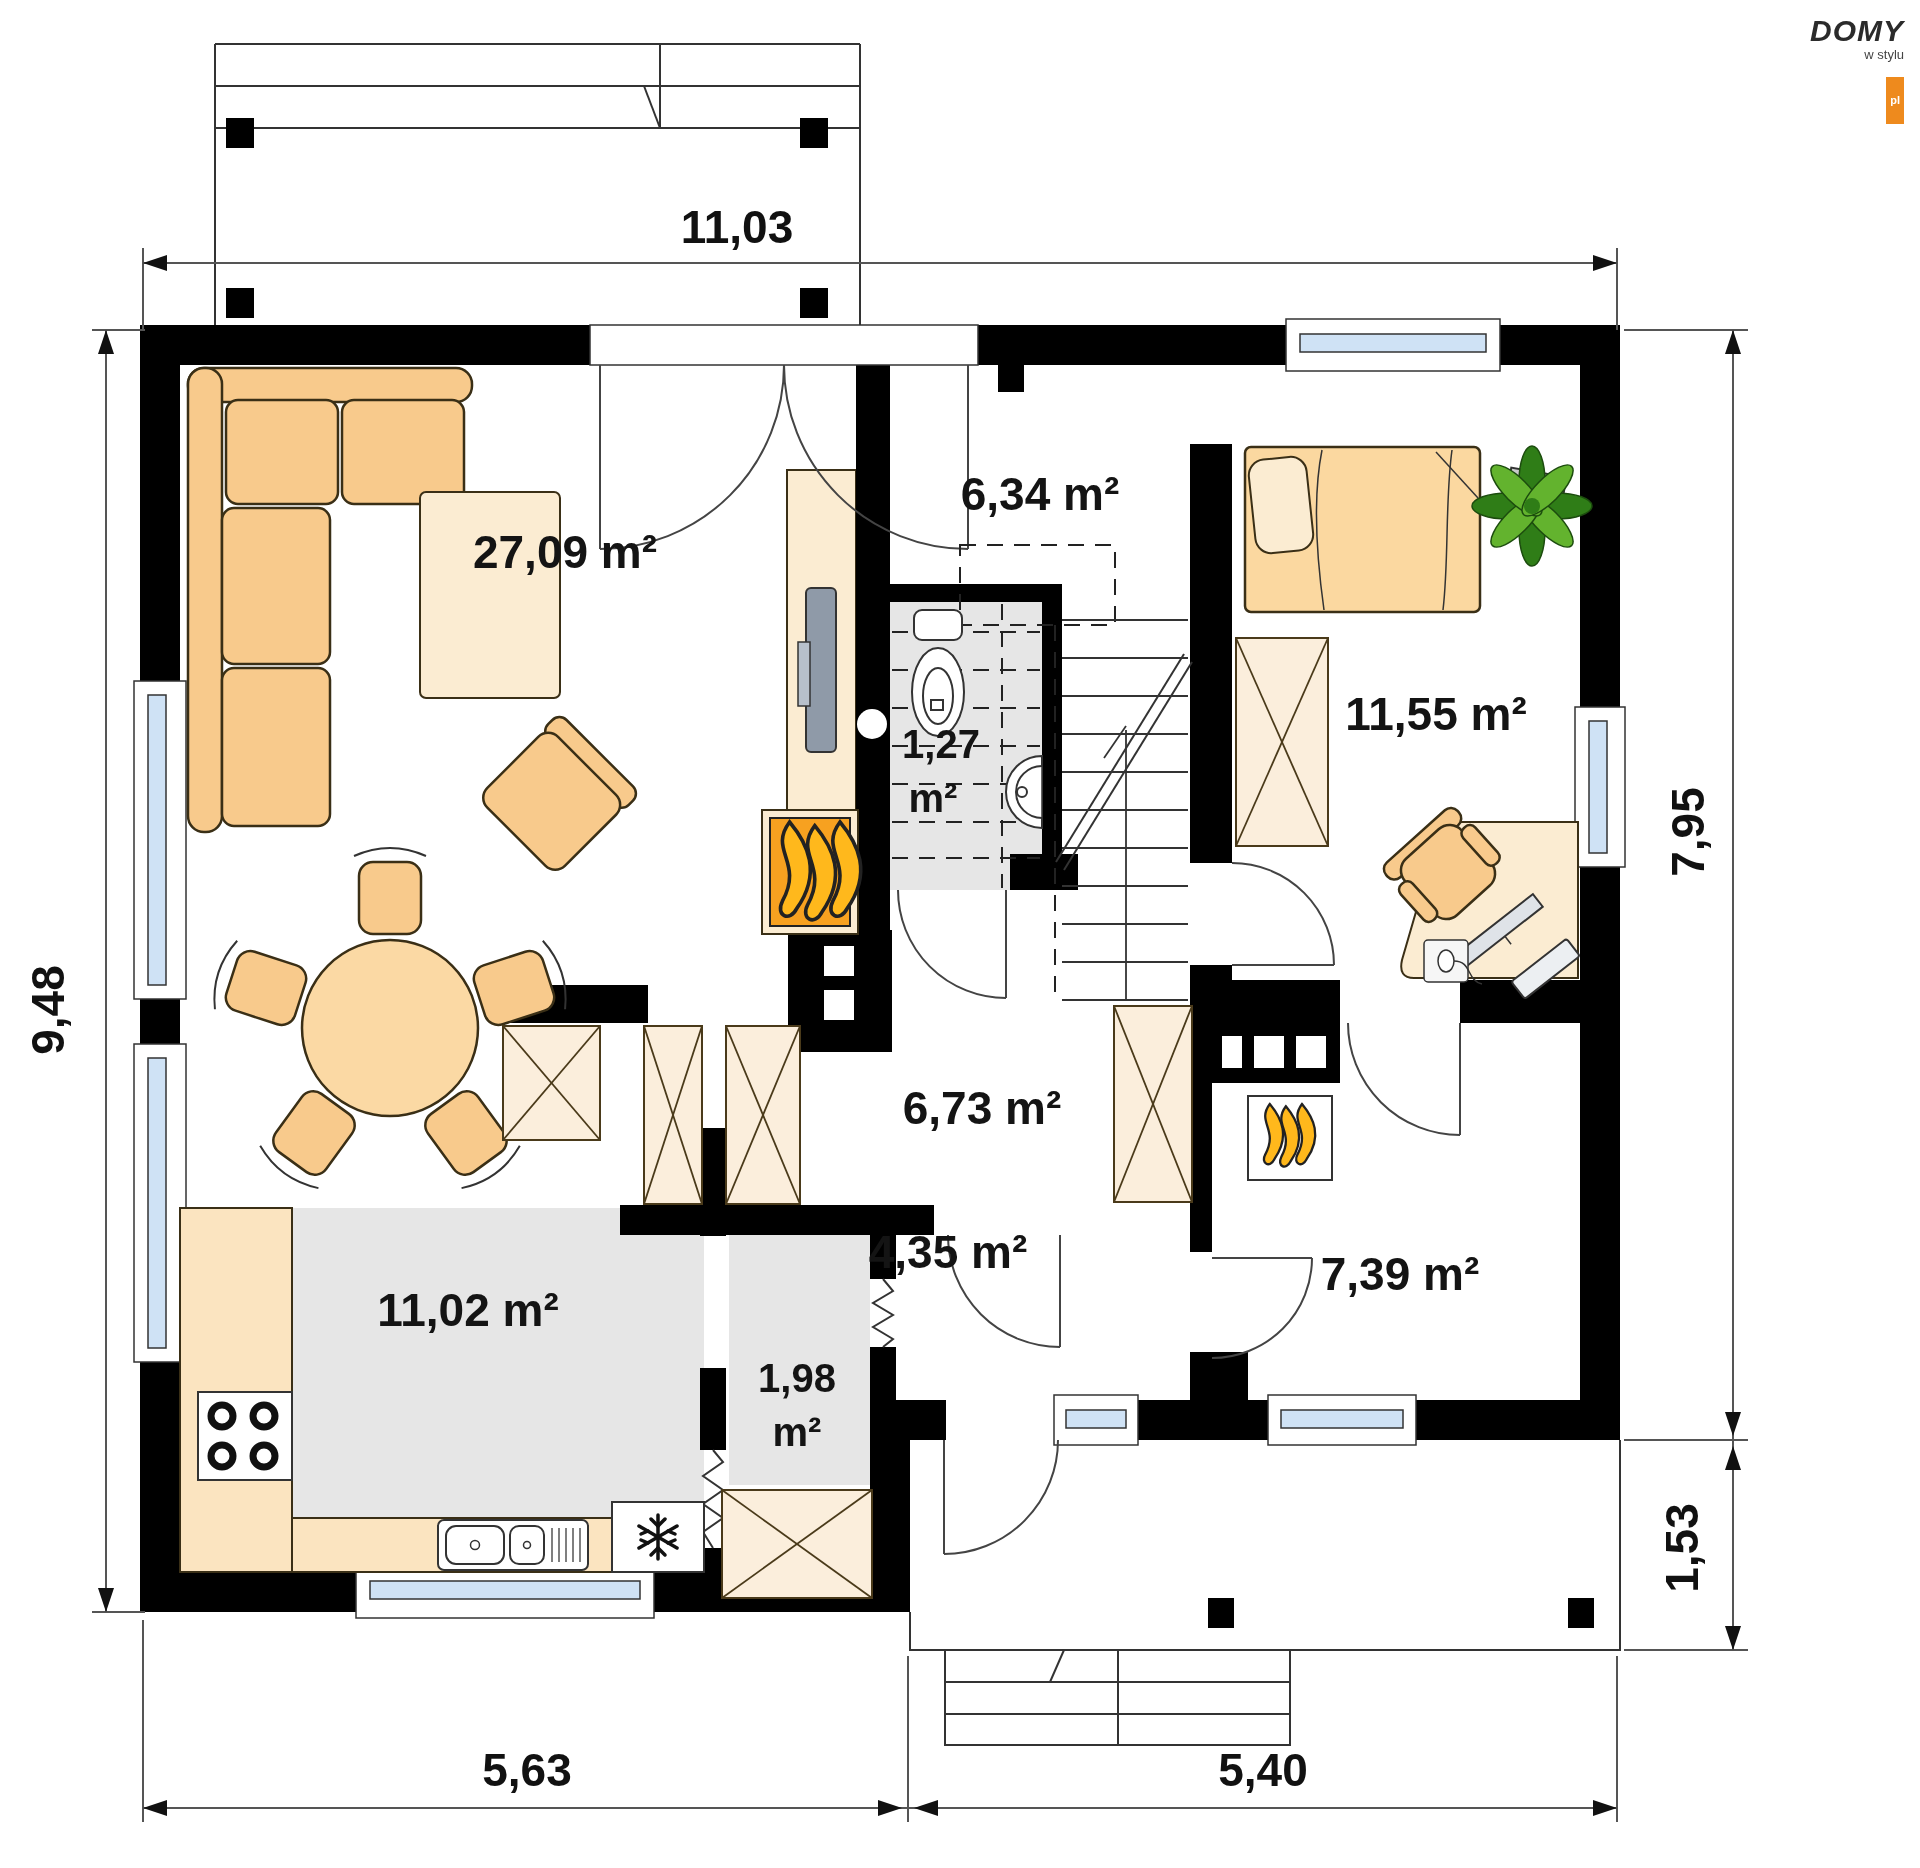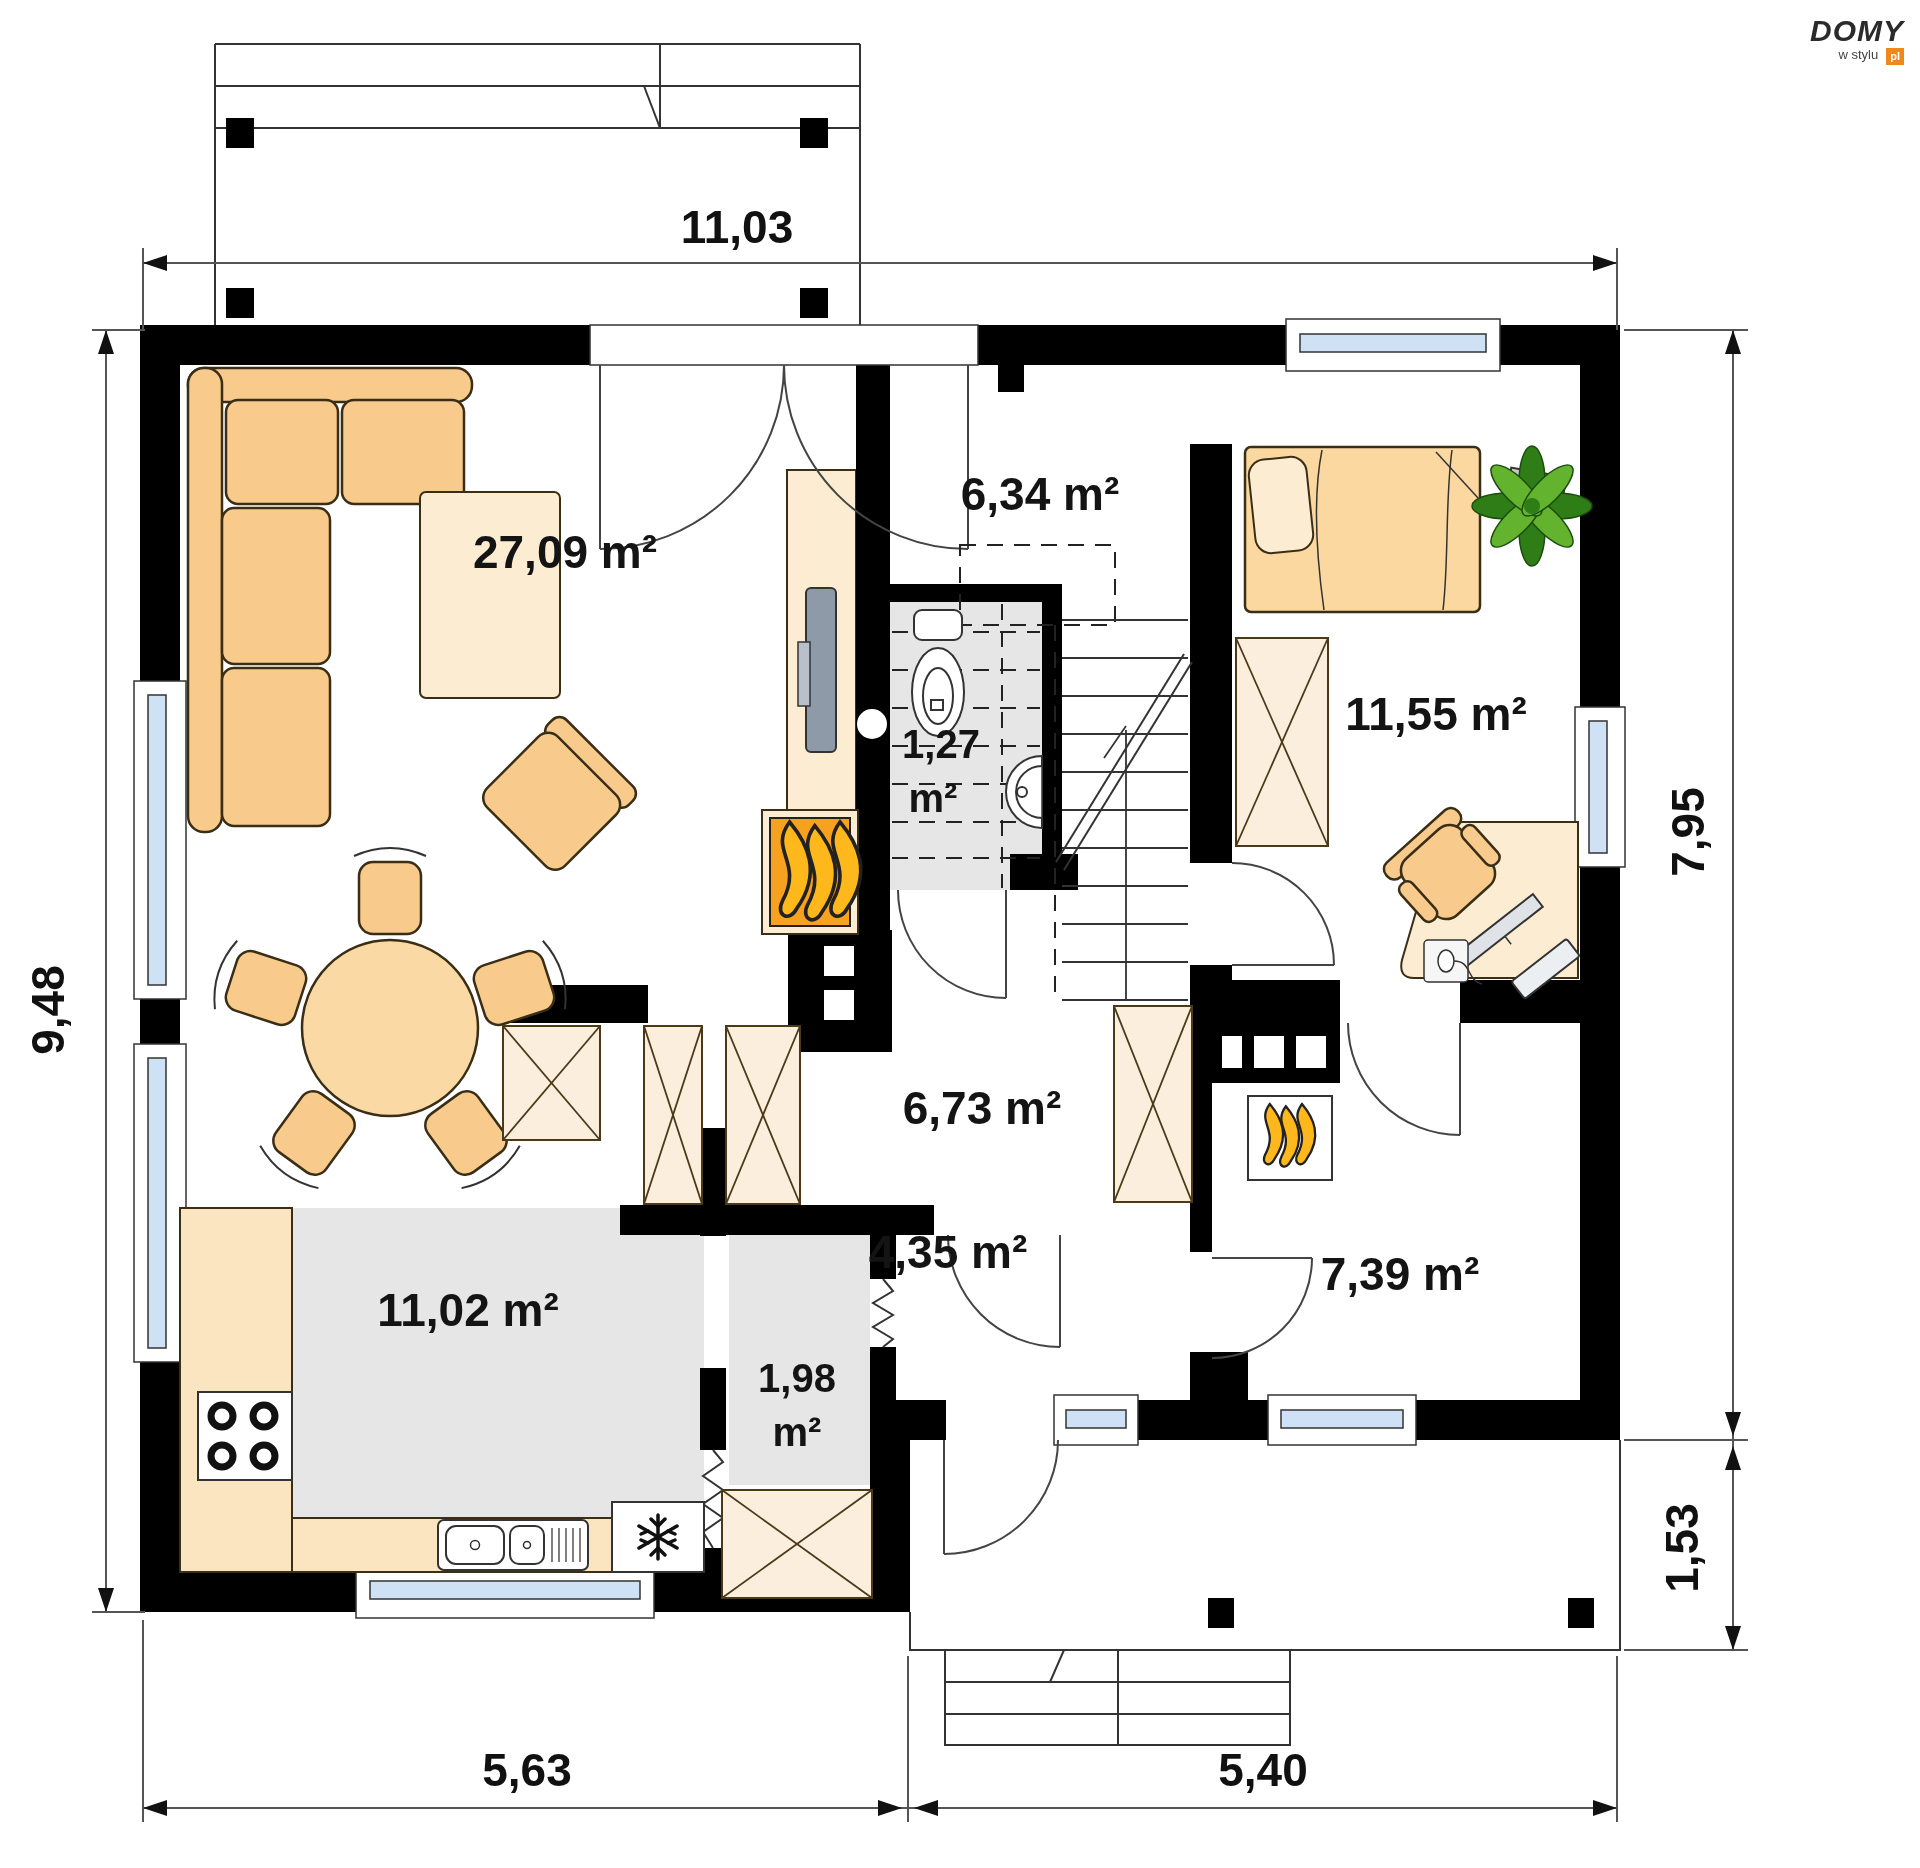--- a/index.html
+++ b/index.html
@@ -28,24 +28,24 @@
   .glass{fill:var(--glass);stroke:#333;stroke-width:1.5;}
   .winframe{fill:#ffffff;stroke:#333;stroke-width:1.5;}
   .dash{fill:none;stroke:#222;stroke-width:2;stroke-dasharray:16 11;}
   .tread{stroke:#333;stroke-width:1.8;fill:none;}
   .door{fill:none;stroke:#444;stroke-width:2;}
   .white{fill:#ffffff;stroke:none;}
   .appliance{fill:#ffffff;stroke:#333;stroke-width:2;}
   .flame{fill:var(--flame);stroke:#222;stroke-width:2;}
   .logo{position:absolute;top:16px;right:16px;text-align:right;line-height:1;}
   .logo .brand{font-weight:700;font-size:30px;letter-spacing:1px;color:#2b2b2b;font-style:italic;}
-  .logo .row{display:flex;align-items:flex-start;justify-content:flex-end;gap:8px;margin-top:2px;}
+  .logo .row{display:flex;align-items:flex-end;justify-content:flex-end;gap:16px;margin-top:2px;flex-direction:column;}
   .logo .tagline{font-size:13px;color:#444;}
   .logo .tld{display:inline-block;background:var(--logo-orange);color:#fff;
-             font-size:11px;font-weight:700;padding:3px 4px;}
+             font-size:11px;font-weight:700;padding:18px 4px;}
 </style>
 </head>
 <body>
 
 <div class="page">
 
 <svg width="1920" height="1868" viewBox="0 0 1920 1868">
 
   <g>
     <line class="thin" x1="215" y1="44" x2="860" y2="44"></line>

